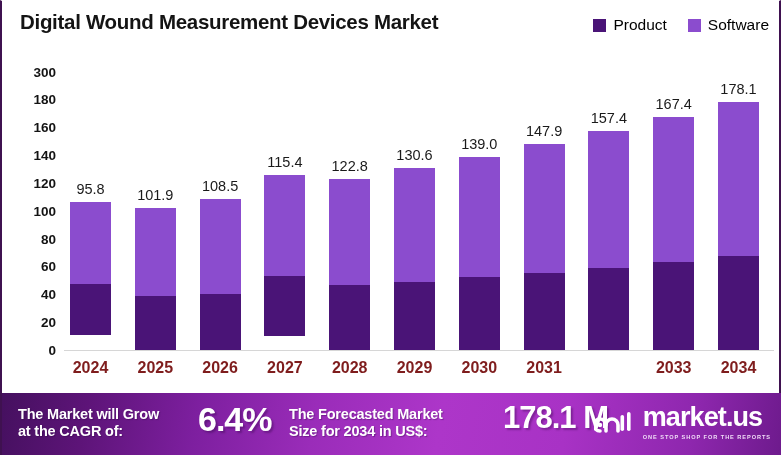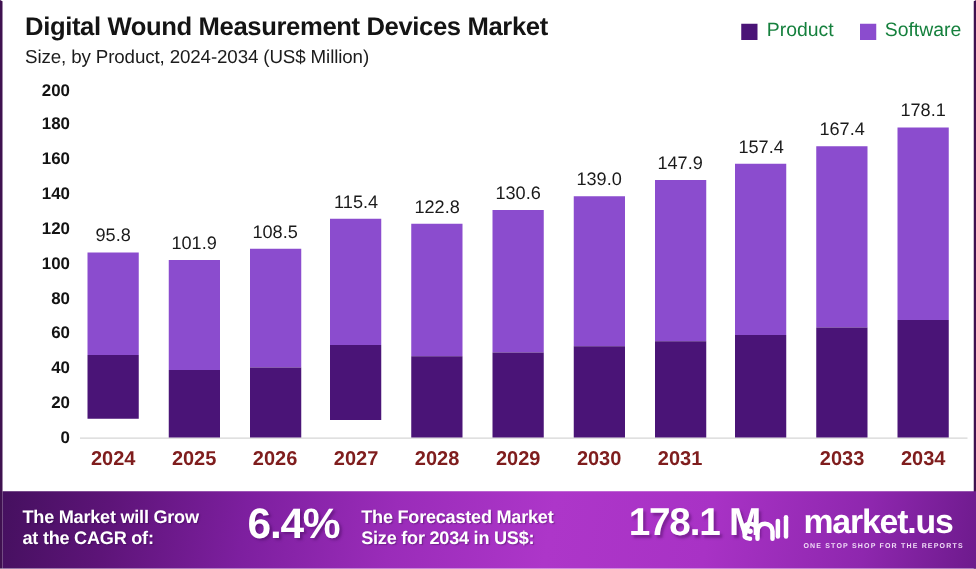--- a/index.html
+++ b/index.html
@@ -31,21 +31,21 @@
     position: absolute; left: 18px; top: 36px;
     font-size: 15px; font-weight: normal; color: #1c1c1c;
     letter-spacing: -0.1px; white-space: nowrap;
   }
   #legend {
     position: absolute; right: 14px; top: 15px;
     display: flex; align-items: center; gap: 21px;
   }
   .legend-item { display: flex; align-items: center; gap: 7px; }
   .legend-swatch { width: 13px; height: 13px; display: block; }
-  .legend-label { font-size: 15.5px; color: #15803d; white-space: nowrap; }
+  .legend-label { font-size: 15.5px; color: #000000; white-space: nowrap; }
 
   
   #plot {
     position: absolute; left: 0; top: 62px; width: 781px; height: 325px;
   }
   .ytick {
     position: absolute; left: 8px; width: 46px;
     text-align: right;
     font-size: 13.5px; font-weight: bold; color: #131313;
     transform: translateY(-50%);
@@ -112,21 +112,20 @@
     letter-spacing: 0.95px; margin-top: 3px; white-space: nowrap;
   }
 </style>
 </head>
 <body>
 
 <div id="root">
 
   <div id="header">
     <div id="title">Digital Wound Measurement Devices Market</div>
-    <div id="subtitle">Size, by Product, 2024-2034 (US$ Million)</div>
 
     <div id="legend">
       <div class="legend-item">
         <span class="legend-swatch" style="background:#4a1477"></span>
         <span class="legend-label">Product</span>
       </div>
       <div class="legend-item">
         <span class="legend-swatch" style="background:#8b4cce"></span>
         <span class="legend-label">Software</span>
       </div>
@@ -138,21 +137,21 @@
         <div class="ytick" style="top: 287px;">0</div>
         <div class="ytick" style="top: 259.16px;">20</div>
         <div class="ytick" style="top: 231.32px;">40</div>
         <div class="ytick" style="top: 203.48px;">60</div>
         <div class="ytick" style="top: 175.64px;">80</div>
         <div class="ytick" style="top: 147.8px;">100</div>
         <div class="ytick" style="top: 119.96px;">120</div>
         <div class="ytick" style="top: 92.12px;">140</div>
         <div class="ytick" style="top: 64.28px;">160</div>
         <div class="ytick" style="top: 36.44px;">180</div>
-        <div class="ytick" style="top: 8.6px;">200</div>
+        <div class="ytick" style="top: 8.6px;">300</div>
       </div>
     <div id="axis-line"></div>
     <div id="bars">
         <div class="bar" style="left: 68px; bottom: 38px; height: 148px;">
           <div class="seg-software" style="background: rgb(139, 76, 206); height: 82.4064px;"></div>
           <div class="seg-product" style="background: rgb(74, 20, 119); height: 50.9472px;"></div>
           <div class="bar-total" style="top: -21px;">95.8</div>
         </div>
         <div class="bar" style="left: 132.8px; bottom: 38px; height: 141.845px;">
           <div class="seg-software" style="background: rgb(139, 76, 206); height: 88.2528px;"></div>

